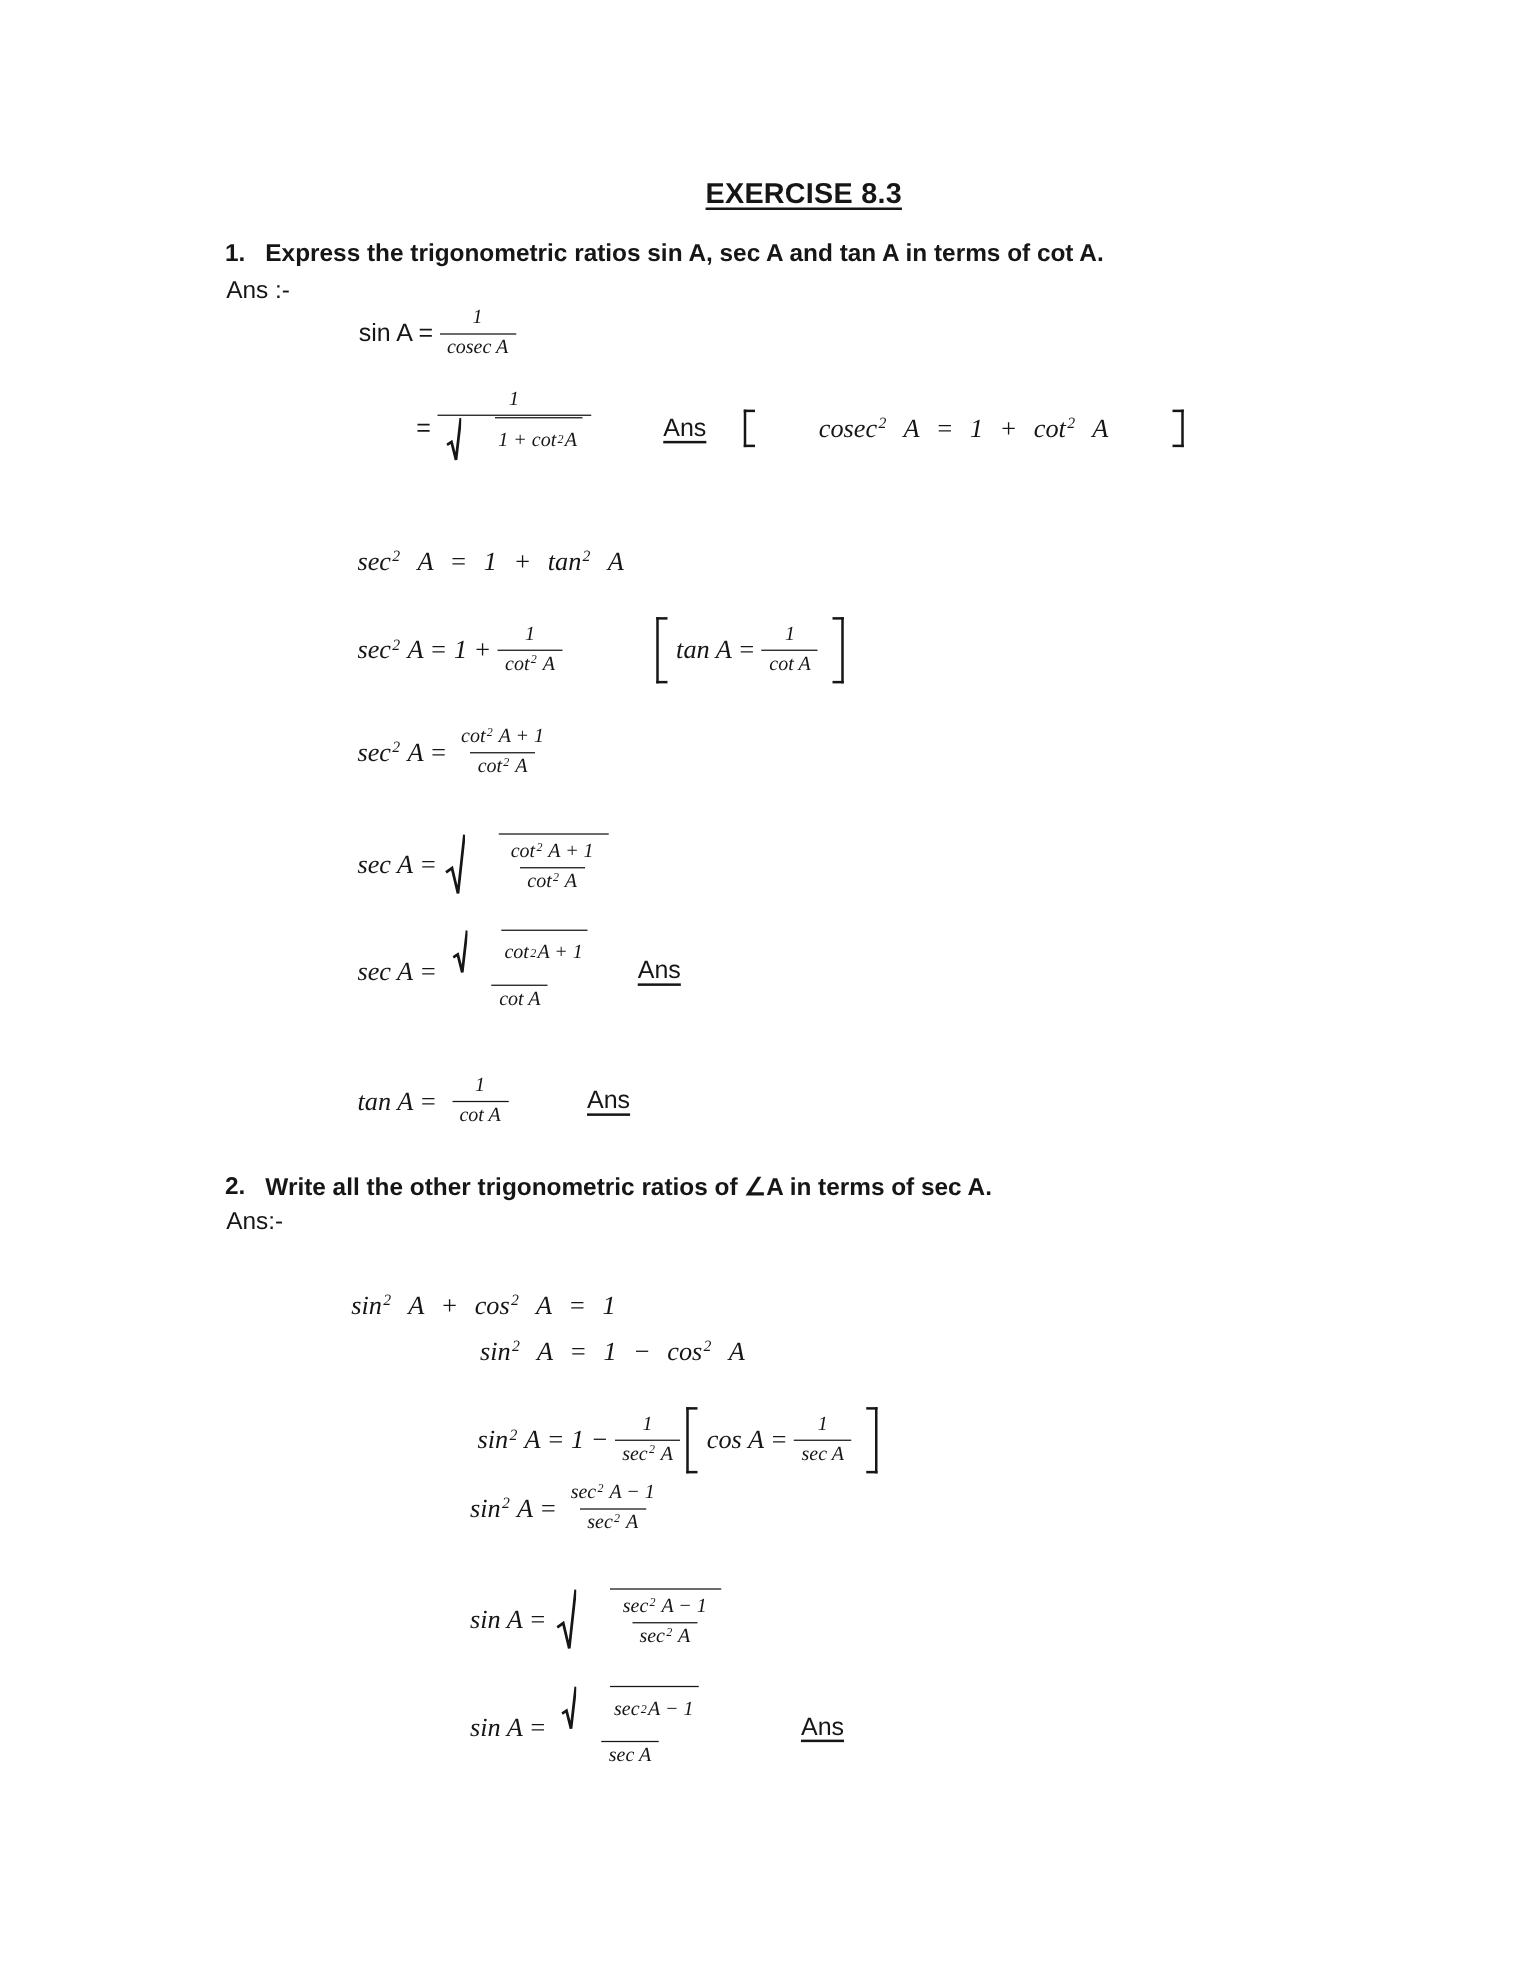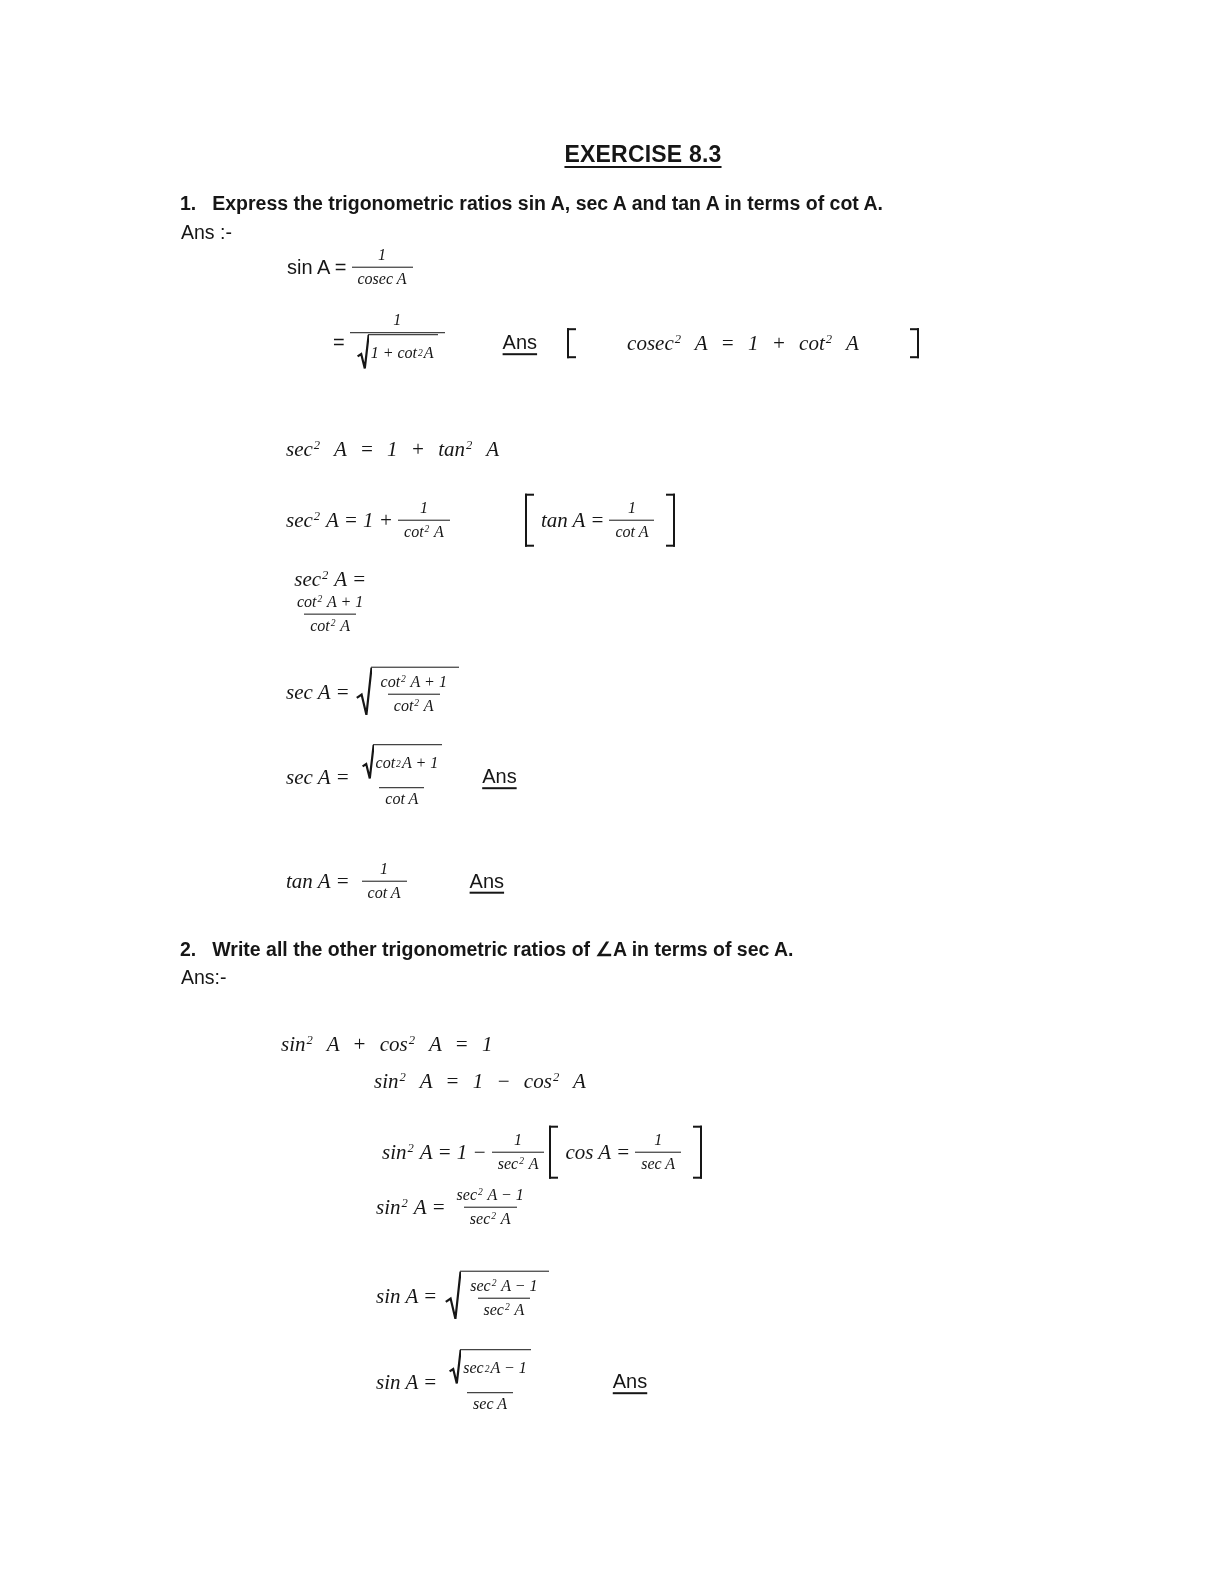--- a/index.html
+++ b/index.html
@@ -40,21 +40,21 @@
 
   .frac {
     display:inline-flex; flex-direction:column; align-items:center;
     margin:0 5px; vertical-align:middle;
     font-family:"Liberation Serif","DejaVu Serif", serif; font-style:italic;
   }
   .frac > .num, .frac > .den { font-size:16px; line-height:1.3; padding:1px 6px; text-align:center; }
   .frac > .den { border-top:1.6px solid #161616; }
 
   
-  .sqrt { display:inline-flex; align-items:stretch; margin:0 1px; }
+  .sqrt { display:inline-flex; align-items:stretch; margin:0 1px;gap:28px; }
   .sqrt .radsign { width:12px; align-self:stretch; flex:none; }
   .sqrt-lg .radsign { width:16px; }
   .sqrt .body {
     border-top:1.8px solid #161616; margin-left:-1px;
     padding:2px 4px 0 3px; display:inline-flex; align-items:center;
   }
   .sqrt-lg .body { padding:3px 6px 0 4px; }
 
   .ans {
     font-family:"Liberation Sans", sans-serif; font-style:normal;
@@ -130,21 +130,21 @@
         <span class="math">tan A =</span>
         <span class="frac">
           <span class="num">1</span>
           <span class="den">cot A</span>
         </span>
       </span>
       <span class="rbrack"></span>
     </span>
   </div>
 
-  <div class="row" style="left:286px; top:602px;flex-direction:column;">
+  <div class="row" style="left:286px; top:602px;">
     <span class="math">sec<sup>2</sup> A =</span>
     <span class="frac">
       <span class="num">cot<sup>2</sup> A + 1</span>
       <span class="den">cot<sup>2</sup> A</span>
     </span>
   </div>
 
   <div class="row" style="left:286px; top:692px;">
     <span class="math">sec A =</span>
     <span class="sqrt sqrt-lg" style="margin-left:6px;">
@@ -188,21 +188,21 @@
   <div class="qline" style="top:938px;">
     <span class="qnum">2.</span>
     <span class="qtext">Write all the other trigonometric ratios of ∠A in terms of sec A.</span>
   </div>
   <div class="ansline" style="top:966px;">Ans:-</div>
 
   <div class="row" style="left:281px; top:1013px;margin-top:31px;">
     <span class="math wide">sin<sup>2</sup> A + cos<sup>2</sup> A = 1</span>
   </div>
 
-  <div class="row" style="left:374px; top:1081px;">
+  <div class="row" style="left:384px; top:1081px;">
     <span class="math wide">sin<sup>2</sup> A = 1 − cos<sup>2</sup> A</span>
   </div>
 
   <div class="row" style="left:382px; top:1152px;justify-content:center;">
     <span class="math">sin<sup>2</sup> A = 1 −</span>
     <span class="frac">
       <span class="num">1</span>
       <span class="den">sec<sup>2</sup> A</span>
     </span>
     <span class="note" style="">

